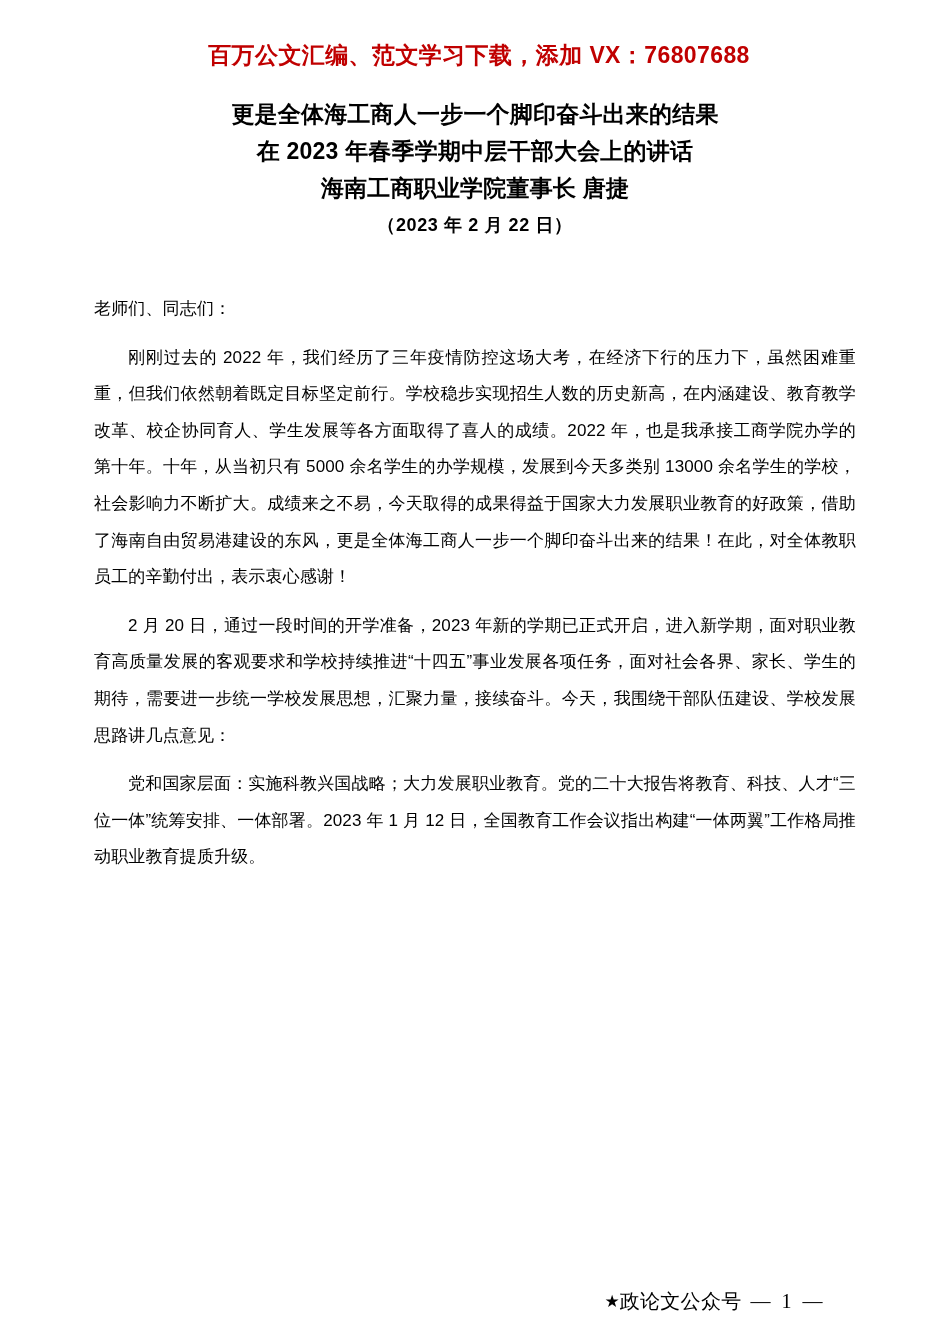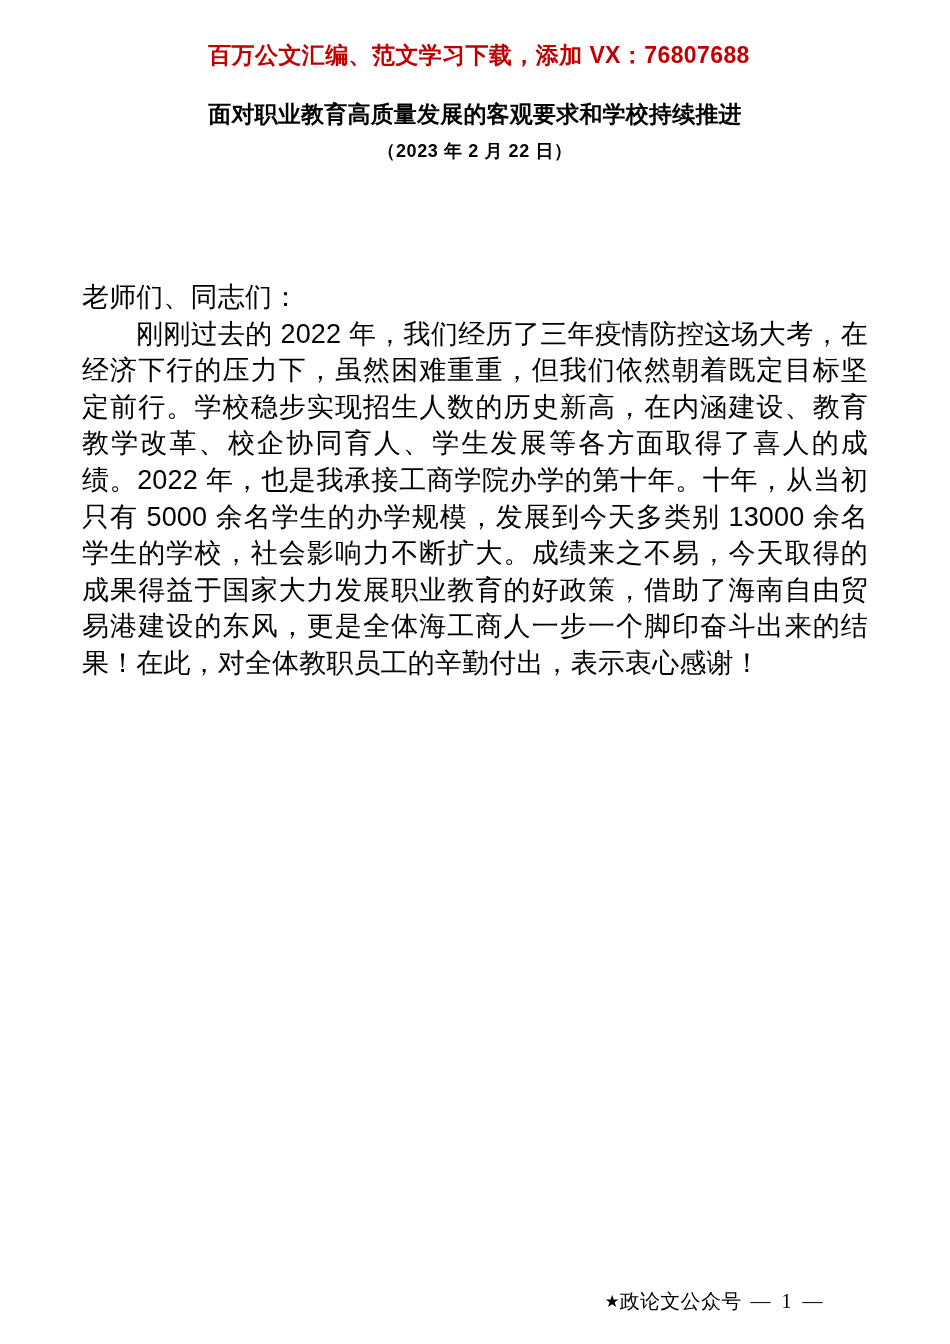--- a/index.html
+++ b/index.html
@@ -62,26 +62,26 @@
 
   
   .body-area {
     position: absolute;
     top: 279px;
     left: 82px;
     width: 786px;
   }
 
   .para {
-    font-size: 27px;
+    font-size: 17px;
     line-height: 36.6px;
     text-align: justify;
     text-justify: inter-character;
     letter-spacing: 0.15px;
-    margin: 0;
+    margin: 12px;
     color: #000;
     word-break: break-all;
   }
   .para.indent {
     text-indent: 2em;
   }
   .para.flush {
     text-indent: 0;
   }
 
@@ -116,27 +116,31 @@
   }
 </style>
 </head>
 <body>
 
 <div class="page">
 
   <div class="promo-header">百万公文汇编、范文学习下载，添加 VX：76807688</div>
 
   <div class="title-block">
-    <div class="title-line">面对职业教育高质量发展的客观要求和学校持续推进</div>
+    <div class="title-line">更是全体海工商人一步一个脚印奋斗出来的结果</div>
+    <div class="title-line">在 2023 年春季学期中层干部大会上的讲话</div>
+    <div class="title-line">海南工商职业学院董事长  唐捷</div>
     <div class="title-line date-line">（2023 年 2 月 22 日）</div>
   </div>
 
   <div class="body-area">
     <p class="para flush">老师们、同志们：</p>
     <p class="para indent">刚刚过去的 2022 年，我们经历了三年疫情防控这场大考，在经济下行的压力下，虽然困难重重，但我们依然朝着既定目标坚定前行。学校稳步实现招生人数的历史新高，在内涵建设、教育教学改革、校企协同育人、学生发展等各方面取得了喜人的成绩。2022 年，也是我承接工商学院办学的第十年。十年，从当初只有 5000 余名学生的办学规模，发展到今天多类别 13000 余名学生的学校，社会影响力不断扩大。成绩来之不易，今天取得的成果得益于国家大力发展职业教育的好政策，借助了海南自由贸易港建设的东风，更是全体海工商人一步一个脚印奋斗出来的结果！在此，对全体教职员工的辛勤付出，表示衷心感谢！</p>
+    <p class="para indent">2 月 20 日，通过一段时间的开学准备，2023 年新的学期已正式开启，进入新学期，面对职业教育高质量发展的客观要求和学校持续推进“十四五”事业发展各项任务，面对社会各界、家长、学生的期待，需要进一步统一学校发展思想，汇聚力量，接续奋斗。今天，我围绕干部队伍建设、学校发展思路讲几点意见：</p>
+    <p class="para indent">党和国家层面：实施科教兴国战略；大力发展职业教育。党的二十大报告将教育、科技、人才“三位一体”统筹安排、一体部署。2023 年 1 月 12 日，全国教育工作会议指出构建“一体两翼”工作格局推动职业教育提质升级。</p>
   </div>
 
   <div class="footer">
     <span class="footer-inner">
       <span class="footer-star">★</span><span class="footer-brand">政论文公众号</span><span class="footer-page">— 1 —</span>
     </span>
   </div>
 
 </div>
 

